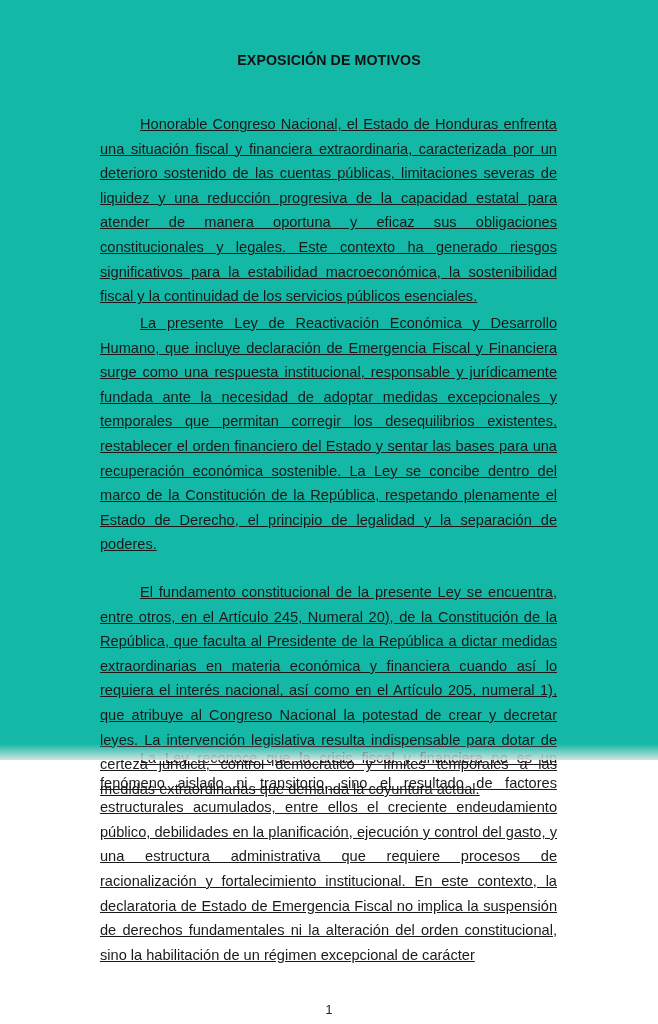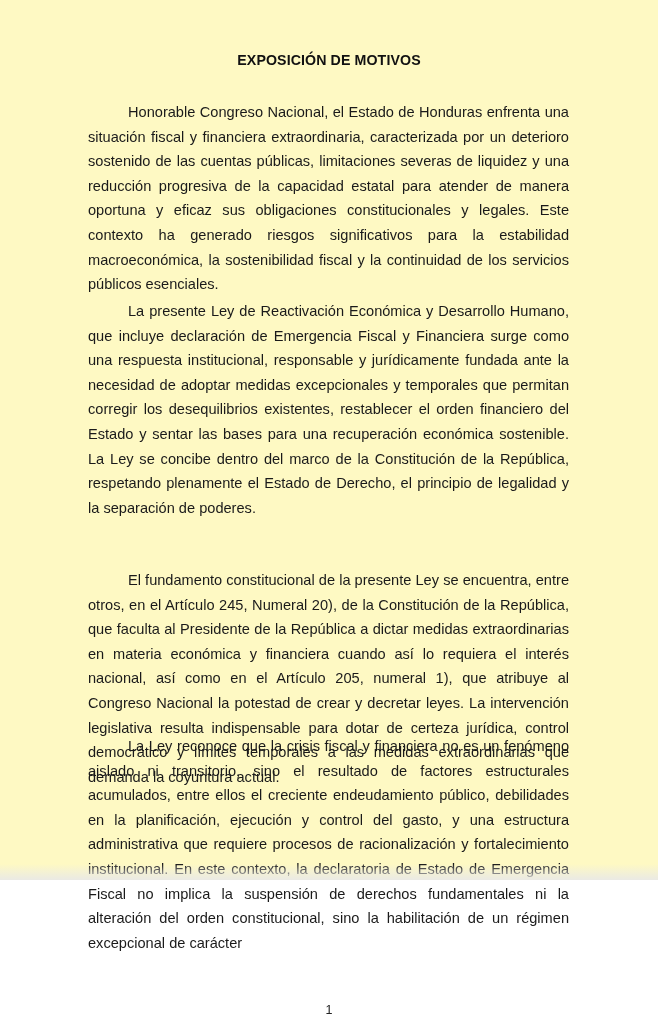--- a/index.html
+++ b/index.html
@@ -13,22 +13,22 @@
       overflow: hidden;
       position: relative;
       font-family: "Liberation Sans", sans-serif;
       color: #1a1a1a;
     }
     .page {
       position: absolute;
       left: 0;
       top: 0;
       width: 658px;
-      height: 880px;
-      background: #fef9c3;
+      height: 760px;
+      background: #14b8a6;
     }
     .title {
       position: absolute;
       top: 52px;
       left: 0;
       width: 658px;
       text-align: center;
       font-weight: bold;
       font-size: 14.2px;
       letter-spacing: 0.1px;
@@ -37,23 +37,24 @@
     .body-text {
       position: absolute;
       left: 88px;
       width: 481px;
       font-size: 14.6px;
       line-height: 24.6px;
       text-align: justify;
       color: #1a1a1a;
     }
     .para {
-      margin: 0;
+      margin: 12px;
       text-indent: 40px;
       text-align: justify;
+      text-decoration: underline;
     }
     .p1 { top: 100px; }
     .p2 { top: 299px; }
     .p3 { top: 568px; }
     .p4 { top: 734px; }
     .page-number {
       position: absolute;
       top: 1003px;
       left: 0;
       width: 658px;

